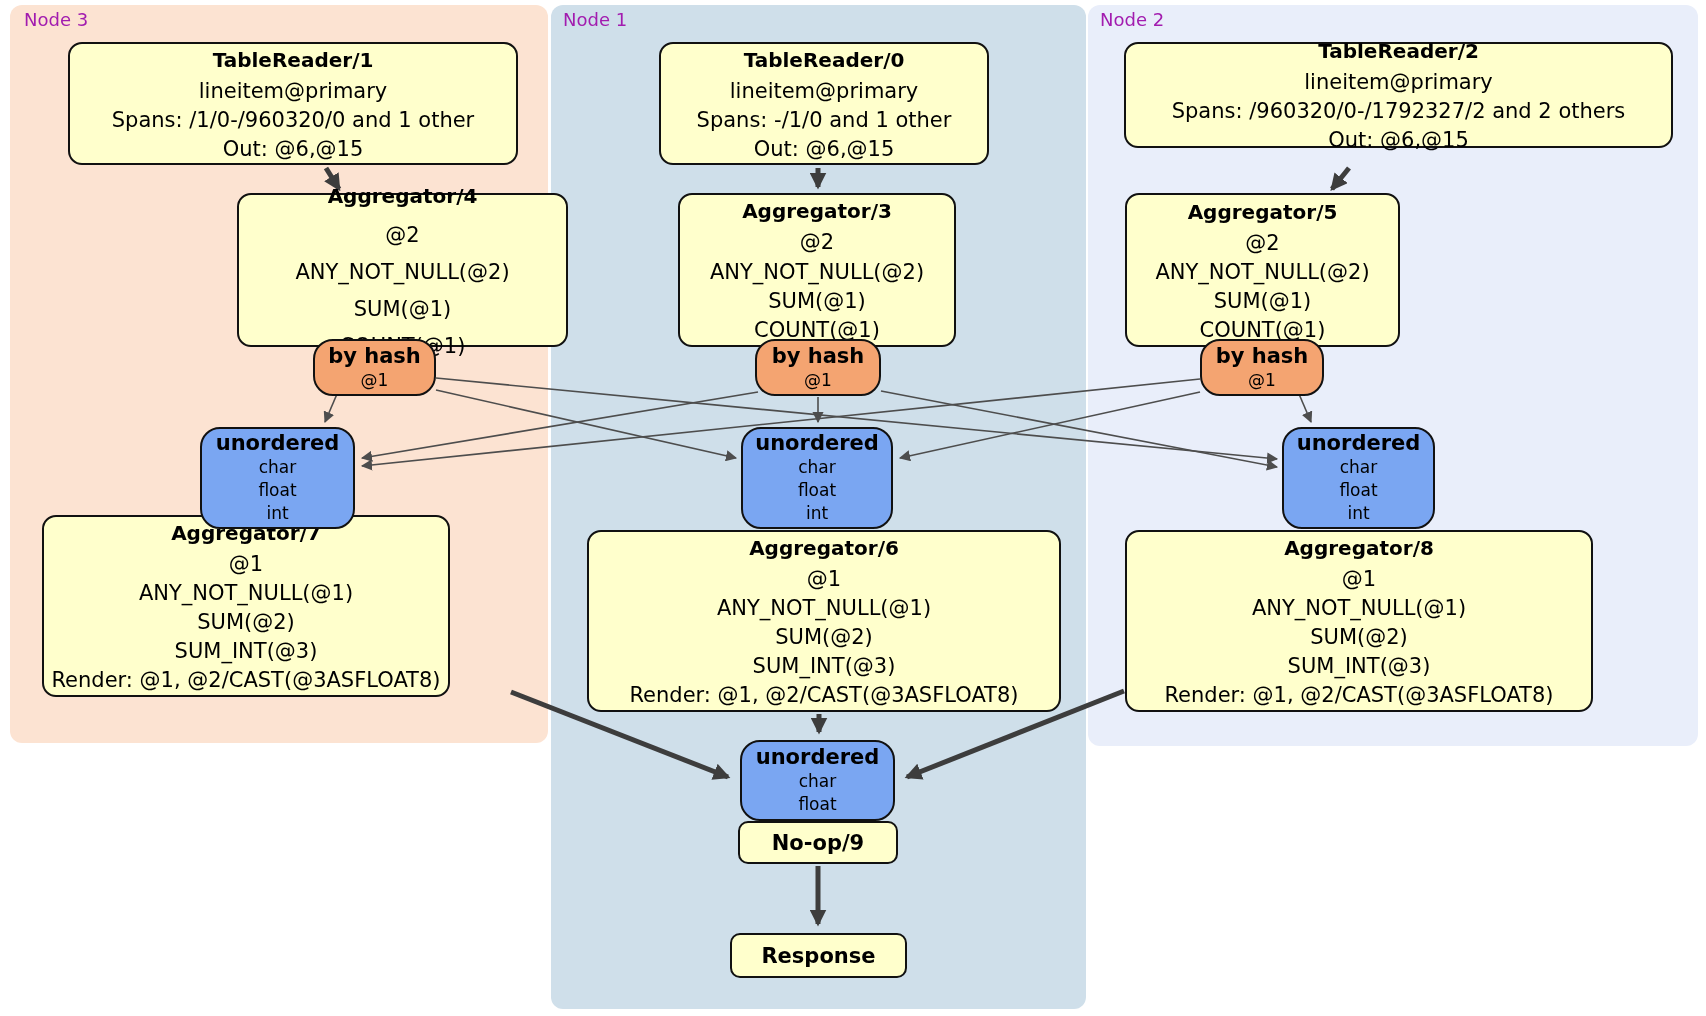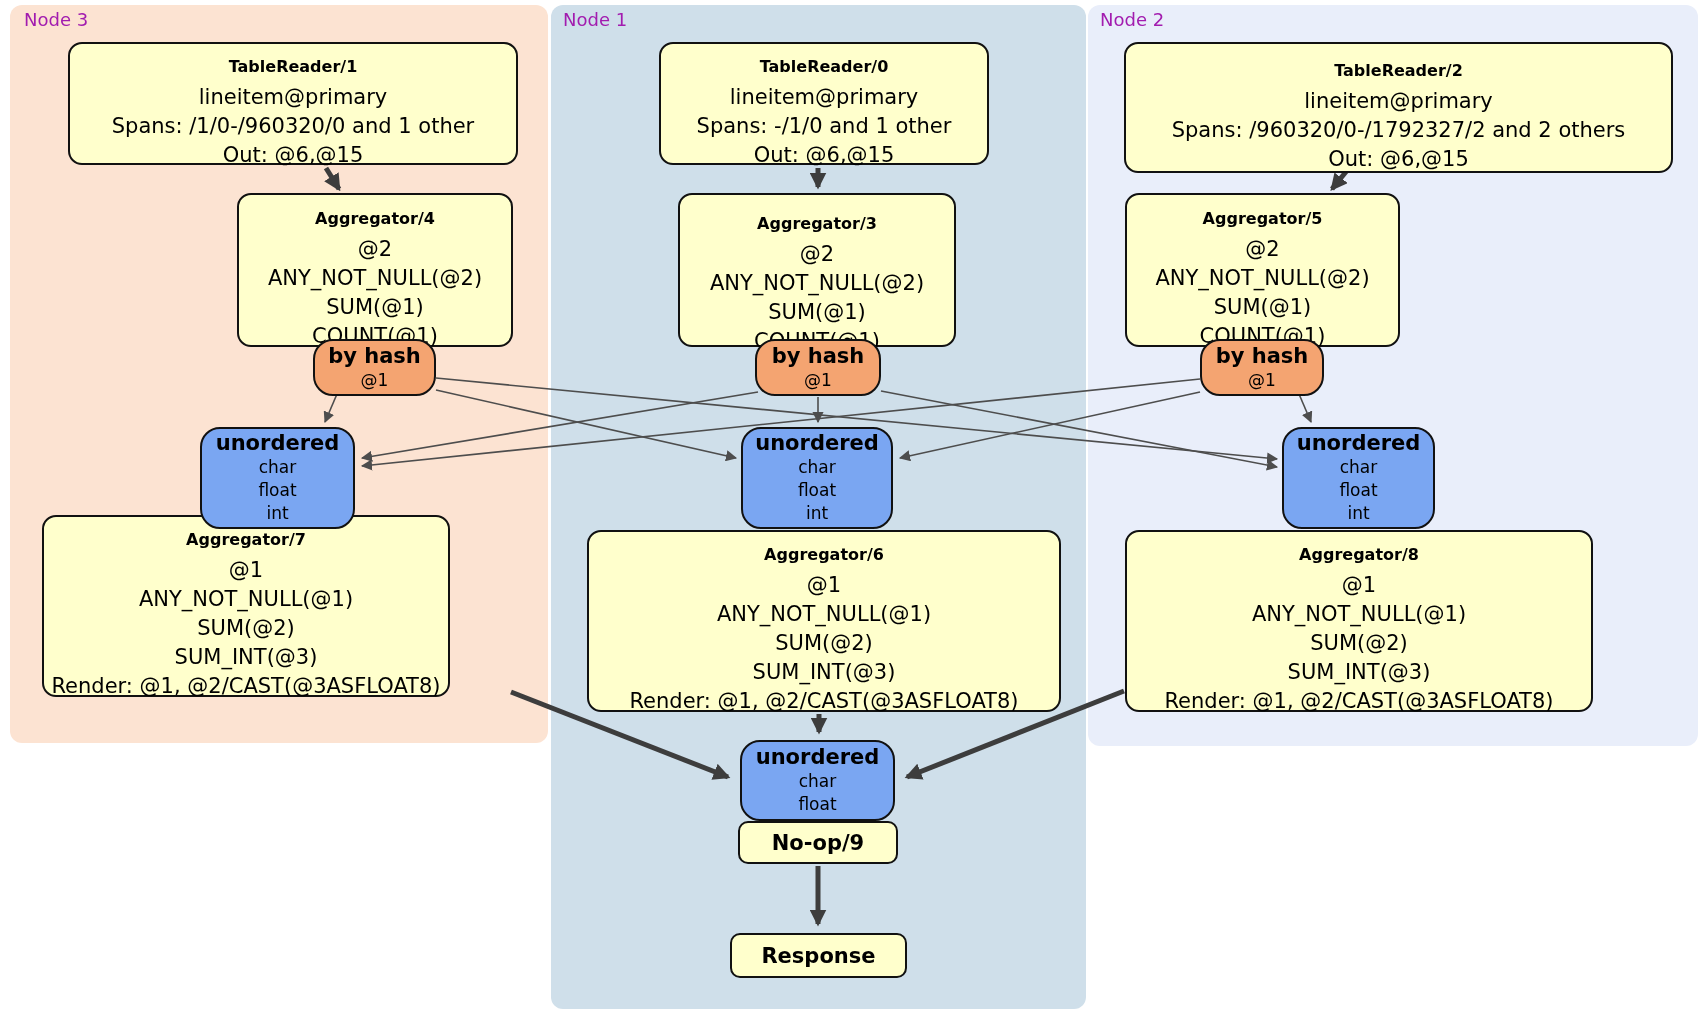--- a/index.html
+++ b/index.html
@@ -7,21 +7,21 @@
   #canvas{position:relative;width:1706px;height:1016px;background:#ffffff;overflow:hidden;}
 
   .panel{position:absolute;border-radius:12px;z-index:0;}
   .panel-label{position:absolute;font-size:18px;color:#a21caf;z-index:4;white-space:nowrap;}
 
   #edges{position:absolute;left:0;top:0;width:1706px;height:1016px;z-index:1;}
 
   .box{position:absolute;box-sizing:border-box;display:flex;flex-direction:column;
        align-items:center;justify-content:center;text-align:center;background:#ffffcc;
        border:2px solid #111;border-radius:14px;z-index:2;}
-  .box .title{font-weight:bold;font-size:16px;line-height:33px;white-space:nowrap;margin-top:12px;}
+  .box .title{font-weight:bold;font-size:20px;line-height:33px;white-space:nowrap;}
   .box .line{font-size:21px;line-height:29px;white-space:nowrap;}
 
   .pill{position:absolute;box-sizing:border-box;display:flex;flex-direction:column;
         align-items:center;justify-content:center;text-align:center;
         border:2px solid #111;border-radius:20px;z-index:3;}
   .pill .ptitle{font-weight:bold;font-size:21px;line-height:25px;white-space:nowrap;}
   .pill .pline{font-size:17px;line-height:23px;white-space:nowrap;}
   .router{background:#f4a471;}
   .sync{background:#7aa6f2;}
 
@@ -83,28 +83,28 @@
     <div class="line">Out: @6,@15</div>
   </div>
 
   <div class="box" style="left:659px;top:42px;width:330px;height:123px;">
     <div class="title">TableReader/0</div>
     <div class="line">lineitem@primary</div>
     <div class="line">Spans: -/1/0 and 1 other</div>
     <div class="line">Out: @6,@15</div>
   </div>
 
-  <div class="box" style="left:1124px;top:42px;width:549px;height:131px;">
+  <div class="box" style="left:1124px;top:42px;width:549px;height:106px;">
     <div class="title">TableReader/2</div>
     <div class="line">lineitem@primary</div>
     <div class="line">Spans: /960320/0-/1792327/2 and 2 others</div>
     <div class="line">Out: @6,@15</div>
   </div>
 
-  <div class="box" style="left:237px;top:193px;width:276px;height:154px;">
+  <div class="box" style="left:237px;top:193px;width:331px;height:154px;gap:8px;">
     <div class="title">Aggregator/4</div>
     <div class="line">@2</div>
     <div class="line">ANY_NOT_NULL(@2)</div>
     <div class="line">SUM(@1)</div>
     <div class="line">COUNT(@1)</div>
   </div>
 
   <div class="box" style="left:678px;top:193px;width:278px;height:154px;justify-content:space-between;">
     <div class="title">Aggregator/3</div>
     <div class="line">@2</div>

